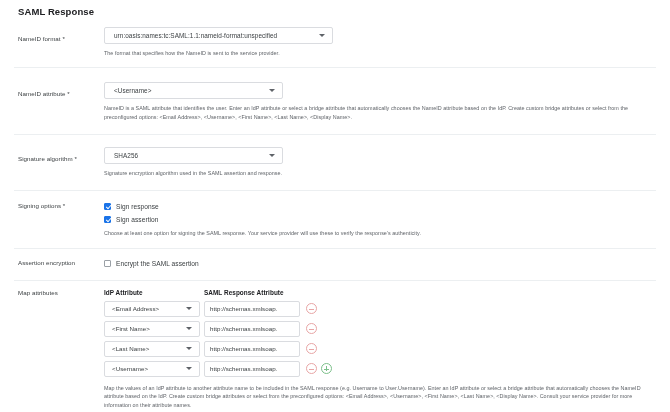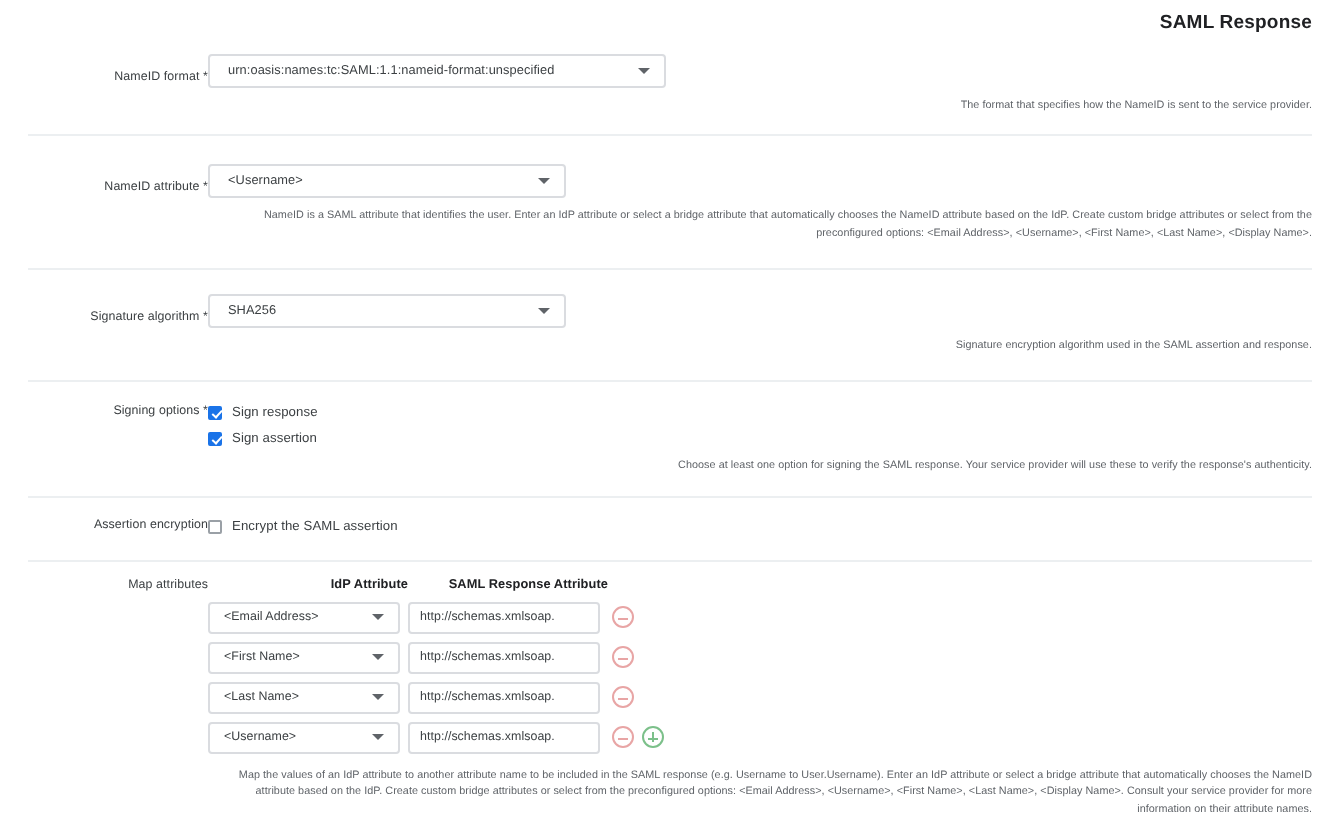--- a/index.html
+++ b/index.html
@@ -4,21 +4,21 @@
 <style>
   * { box-sizing: border-box; }
   html, body {
     margin: 0; padding: 0;
     width: 670px; height: 412px;
     background: #ffffff;
     font-family: "Liberation Sans", sans-serif;
     color: #3c4043;
     overflow: hidden;
   }
-  .page { position: relative; width: 670px; height: 412px; padding: 0 14px; text-align: right; }
+  .page { position: relative; width: 670px; height: 412px; padding: 0 14px; }
 
   .section-title {
     font-size: 9.5px;
     font-weight: bold;
     color: #202124;
     letter-spacing: .1px;
     padding-top: 6px;
     padding-left: 4px;
   }
 

